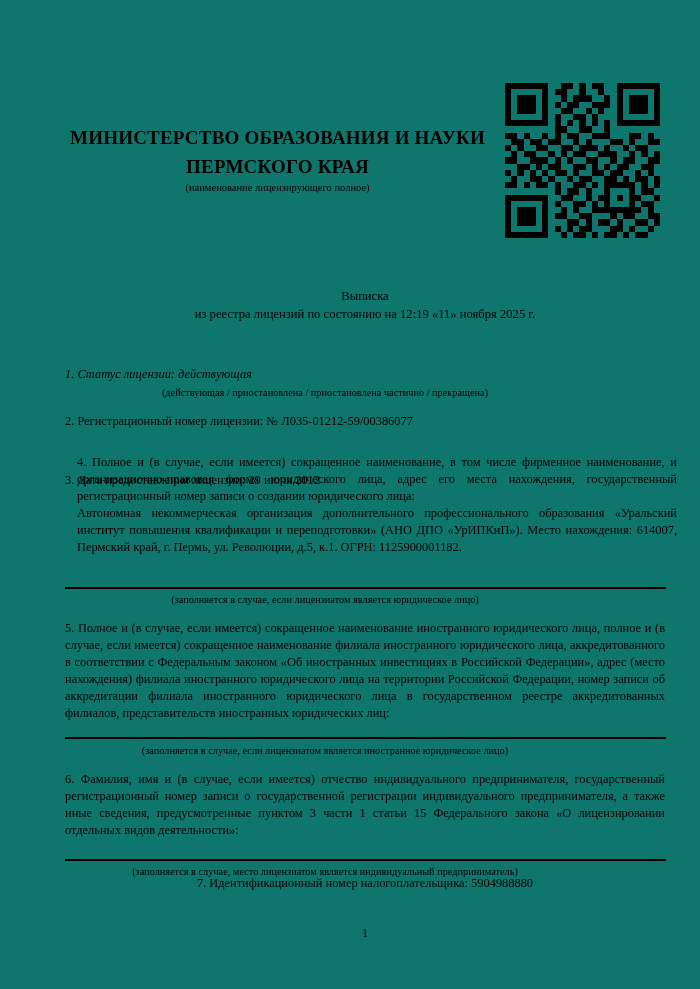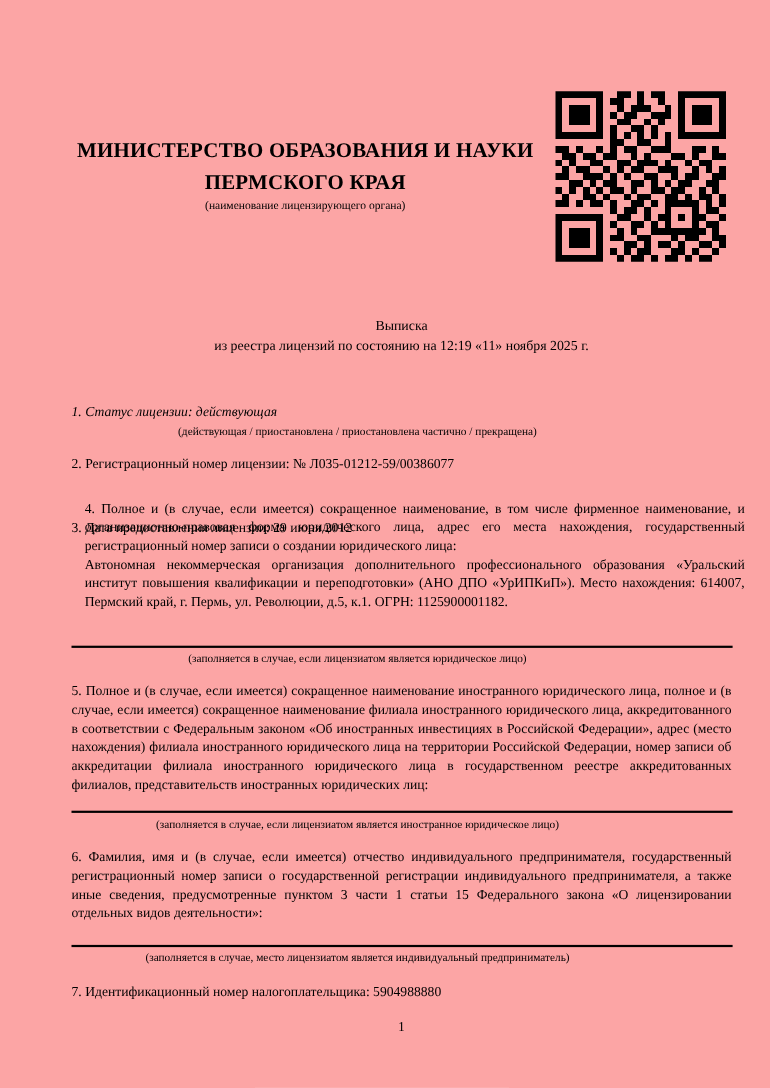--- a/index.html
+++ b/index.html
@@ -4,21 +4,21 @@
 <style>
   html, body {
     margin: 0;
     padding: 0;
     background: #ffffff;
   }
   .page {
     position: relative;
     width: 700px;
     height: 989px;
-    background: #fca5a5;
+    background: #0f766e;
     overflow: hidden;
     font-family: "Liberation Serif", "DejaVu Serif", serif;
     color: #000000;
   }
   .abs { position: absolute; }
 
   .header-block {
     left: 65px;
     top: 123px;
     width: 425px;
@@ -86,21 +86,21 @@
   }
 </style>
 </head>
 <body>
 
 <div class="page">
 
   <div class="abs header-block">
     <div class="ministry-line">МИНИСТЕРСТВО ОБРАЗОВАНИЯ И НАУКИ</div>
     <div class="ministry-line">ПЕРМСКОГО КРАЯ</div>
-    <div class="header-caption">(наименование лицензирующего органа)</div>
+    <div class="header-caption">(наименование лицензирующего полное)</div>
   </div>
 
   <div class="abs qr">
       <svg viewBox="0 0 25 25" style="shape-rendering: crispedges;">
         <rect x="0" y="0" width="1" height="1"></rect>
         <rect x="1" y="0" width="1" height="1"></rect>
         <rect x="2" y="0" width="1" height="1"></rect>
         <rect x="3" y="0" width="1" height="1"></rect>
         <rect x="4" y="0" width="1" height="1"></rect>
         <rect x="5" y="0" width="1" height="1"></rect>
@@ -450,17 +450,17 @@
   <div class="abs field-caption" style="top:593px;">(заполняется в случае, если лицензиатом является юридическое лицо)</div>
 
   <div class="abs body-text justified" style="top:620px;">5. Полное и (в случае, если имеется) сокращенное наименование иностранного юридического лица, полное и (в случае, если имеется) сокращенное наименование филиала иностранного юридического лица, аккредитованного в соответствии с Федеральным законом «Об иностранных инвестициях в Российской Федерации», адрес (место нахождения) филиала иностранного юридического лица на территории Российской Федерации, номер записи об аккредитации филиала иностранного юридического лица в государственном реестре аккредитованных филиалов, представительств иностранных юридических лиц:</div>
   <div class="abs rule" style="top:737px;"></div>
   <div class="abs field-caption" style="top:744px;">(заполняется в случае, если лицензиатом является иностранное юридическое лицо)</div>
 
   <div class="abs body-text justified" style="top:771px;">6. Фамилия, имя и (в случае, если имеется) отчество индивидуального предпринимателя, государственный регистрационный номер записи о государственной регистрации индивидуального предпринимателя, а также иные сведения, предусмотренные пунктом 3 части 1 статьи 15 Федерального закона «О лицензировании отдельных видов деятельности»:</div>
   <div class="abs rule" style="top:859px;"></div>
   <div class="abs field-caption" style="top:865px;">(заполняется в случае, место лицензиатом является индивидуальный предприниматель)</div>
 
-  <div class="abs body-text" style="top:893px;">7. Идентификационный номер налогоплательщика: 5904988880</div>
+  <div class="abs body-text" style="top:875px;text-align:center;">7. Идентификационный номер налогоплательщика: 5904988880</div>
 
   <div class="abs page-number">1</div>
 
 </div>
 
 </body></html>

